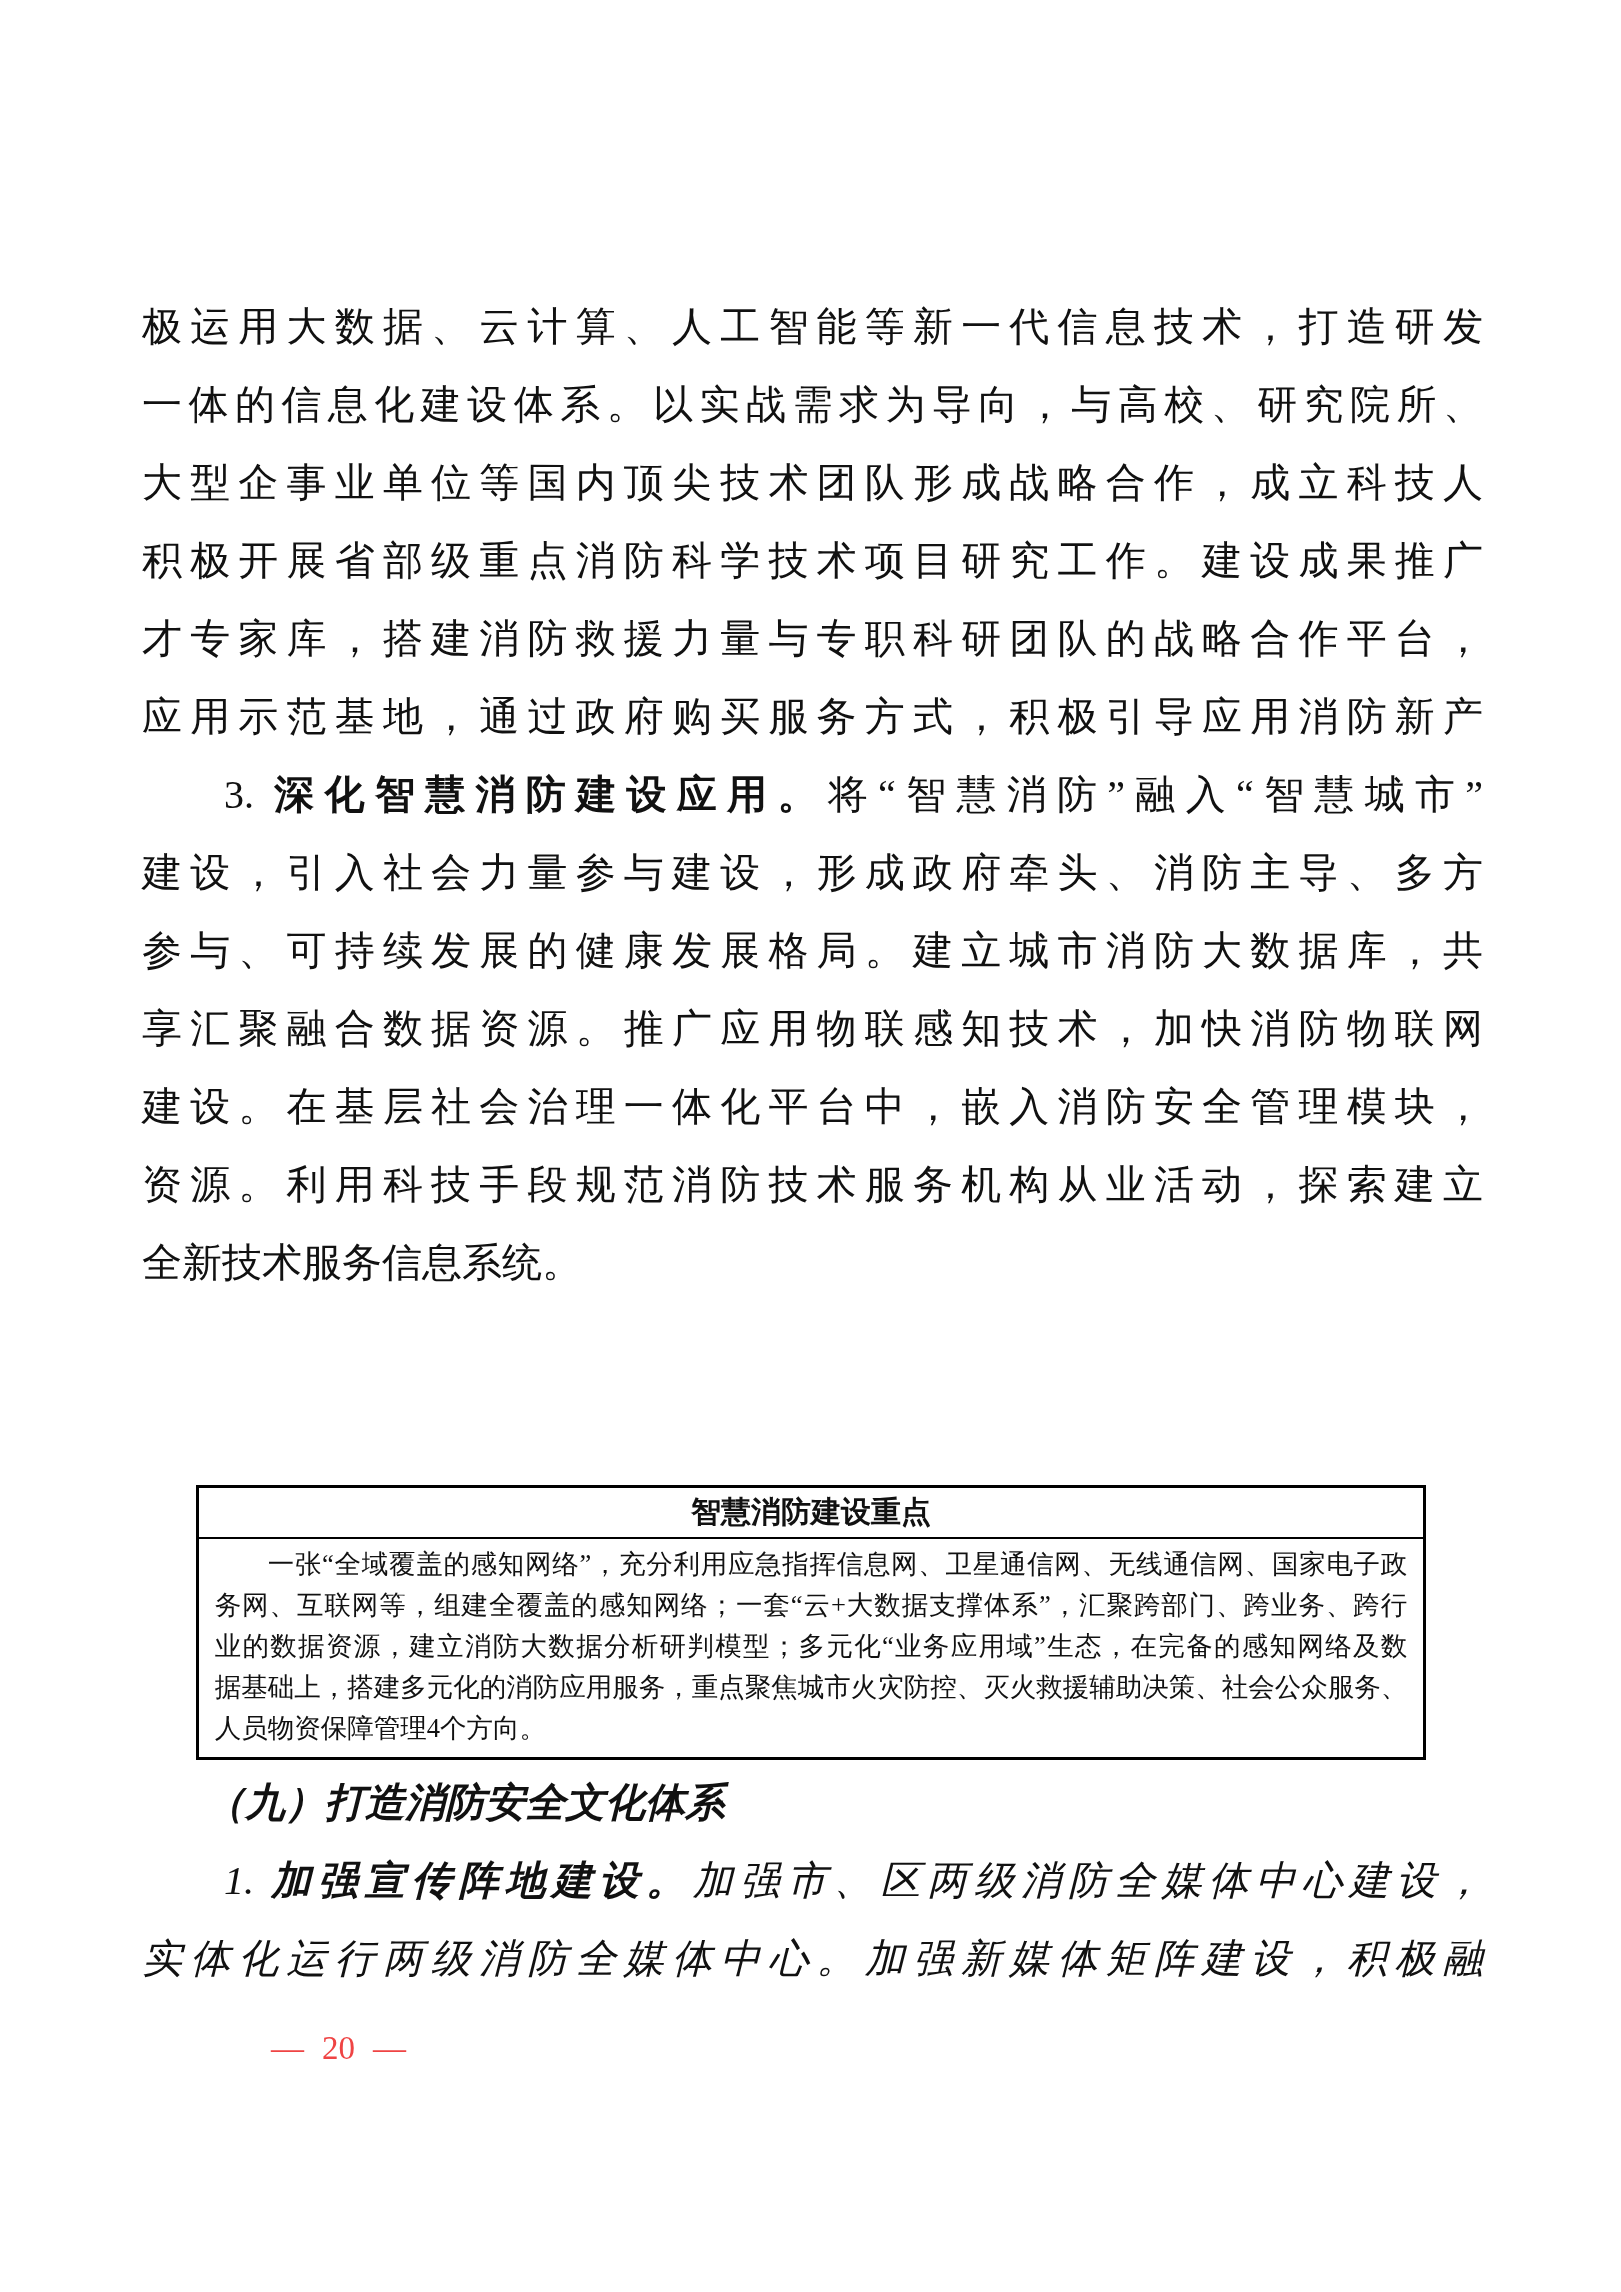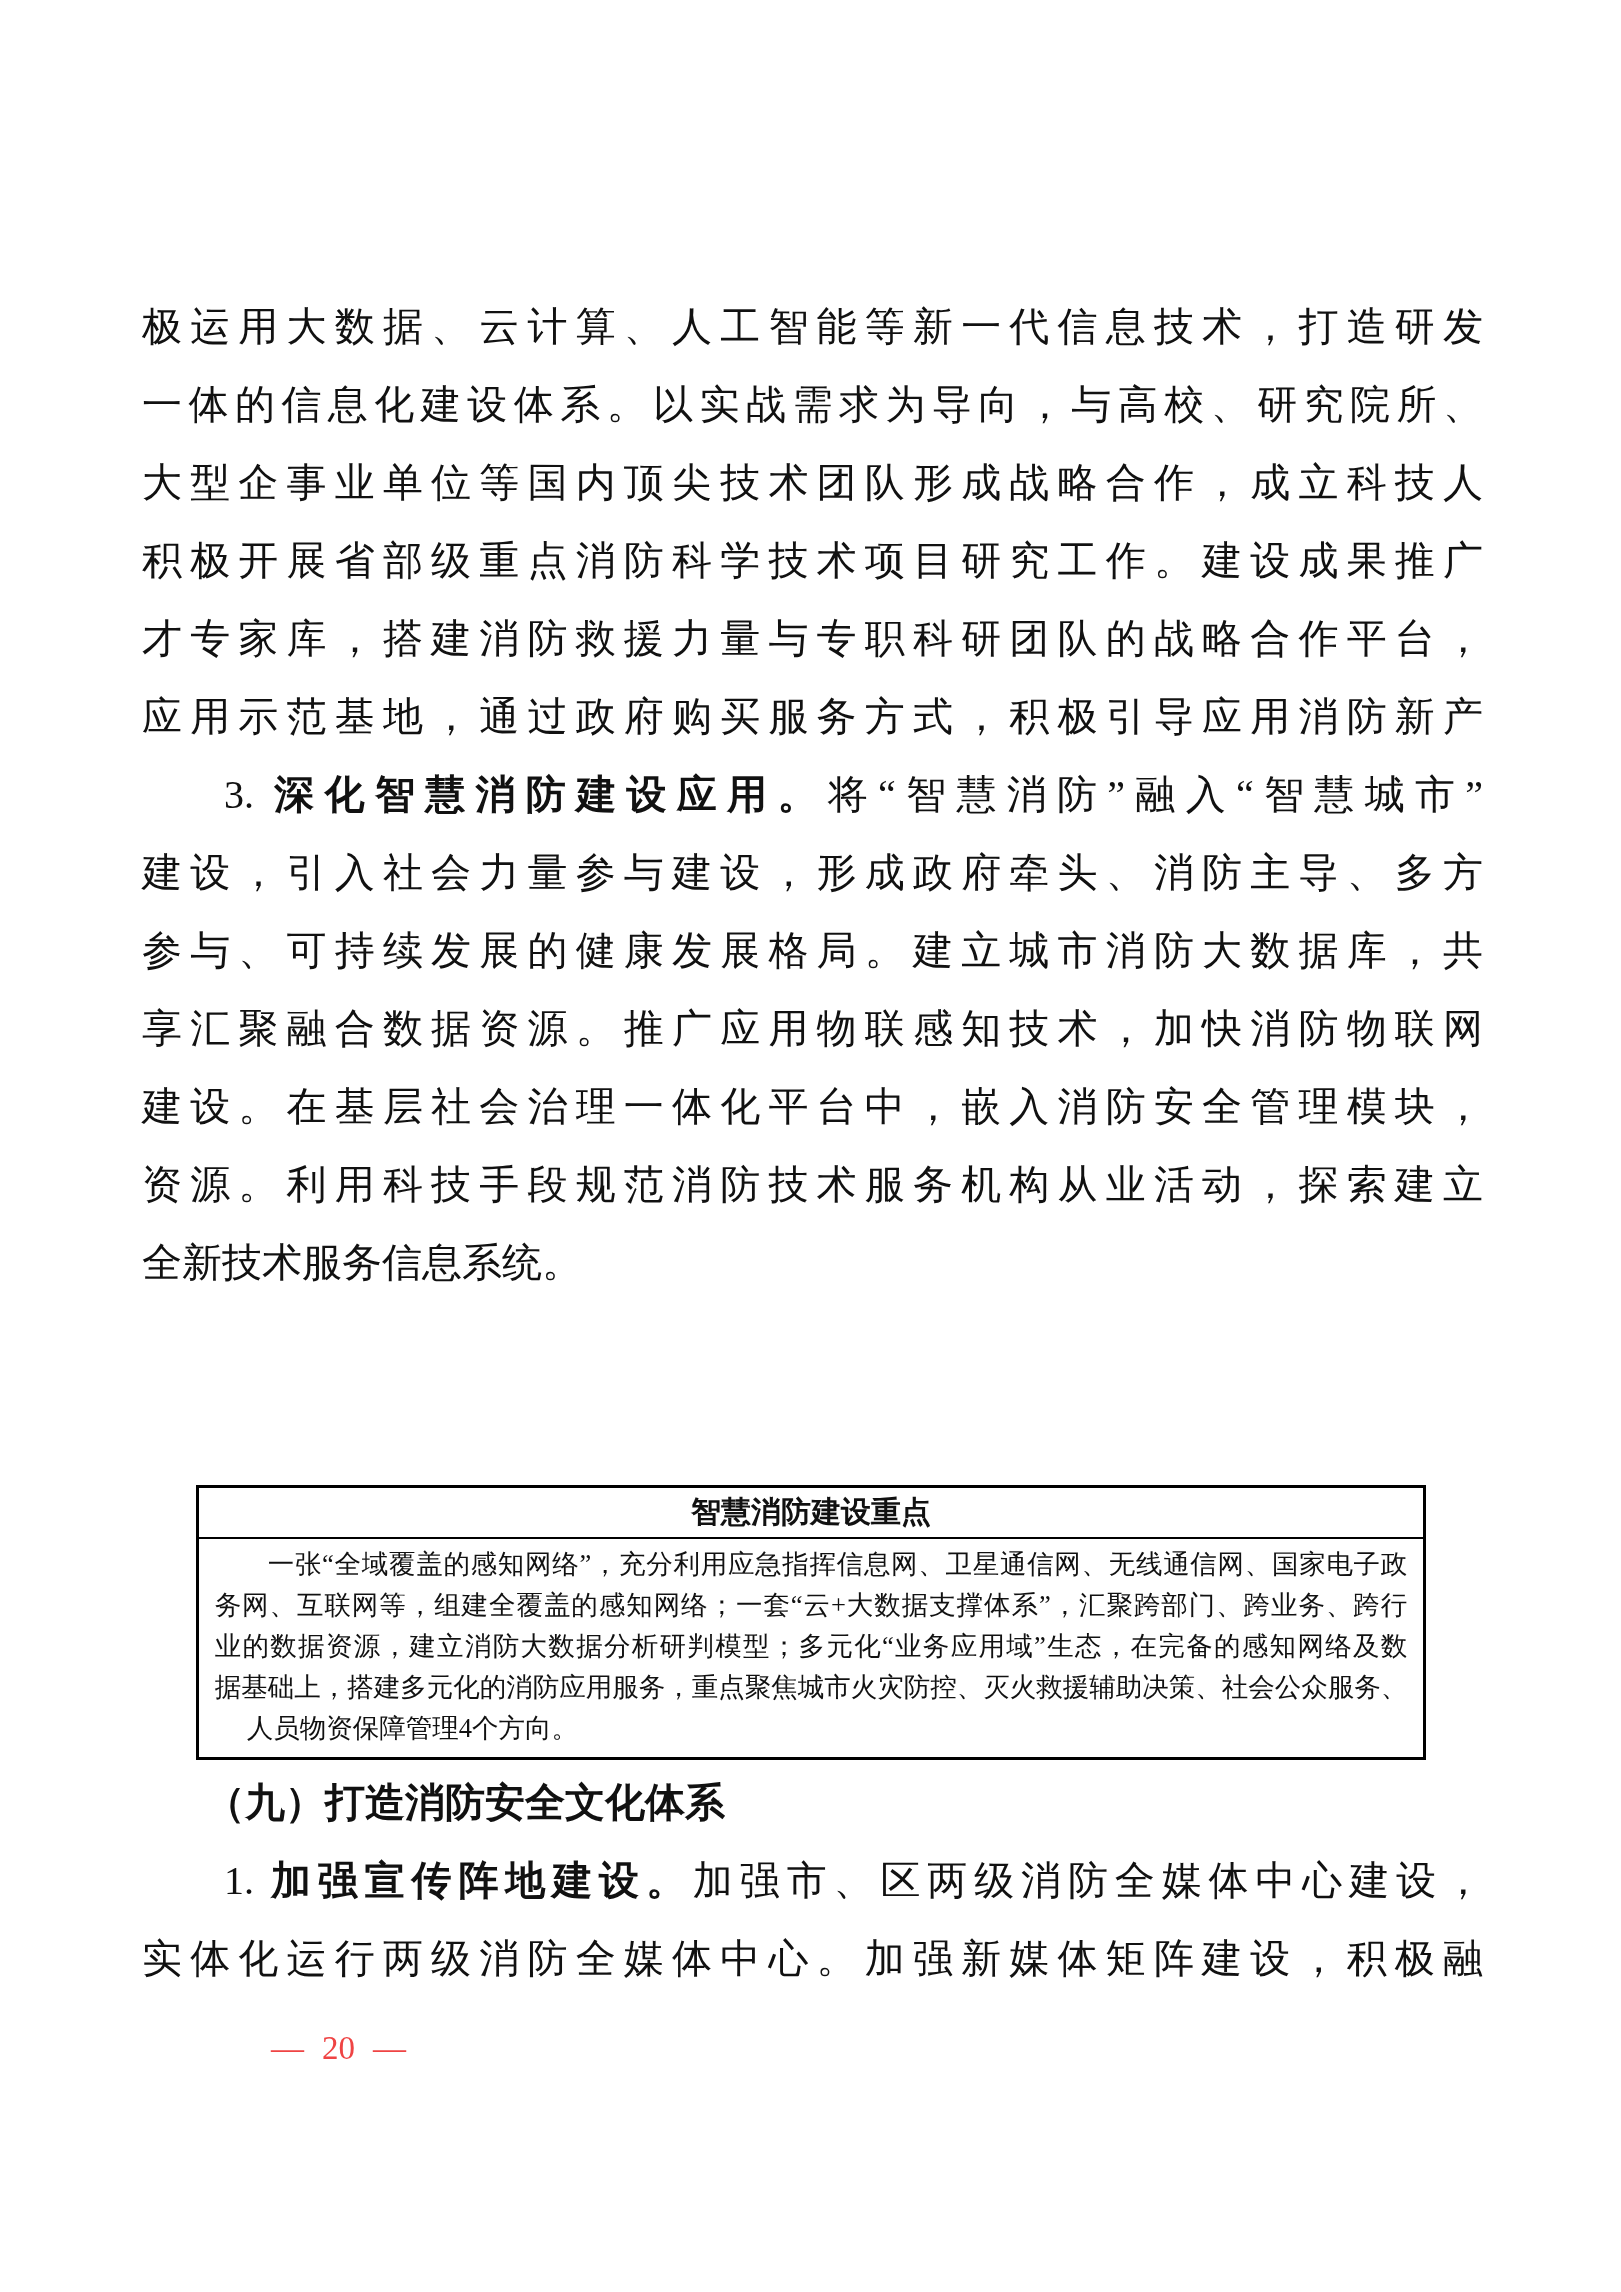--- a/index.html
+++ b/index.html
@@ -14,21 +14,21 @@
     overflow: hidden;
   }
   .textblock {
     position: absolute;
     left: 142px;
     width: 1341px;
     font-size: 40px;
     line-height: 78px;
   }
   .main-block { top: 288px; }
-  .after-box  { top: 1764px; }
+  .after-box  { top: 1764px; font-style: italic; }
   .tline {
     height: 78px;
     text-align: justify;
     text-align-last: justify;
     text-justify: distribute;
     overflow: visible;
   }
   .tline.no-stretch { text-align-last: left; }
   .tline.indent2 { text-indent: 82px; }
   .num { font-family: "Liberation Serif", "DejaVu Serif", serif; }
@@ -65,21 +65,21 @@
     line-height: 41px;
   }
   .cline {
     height: 41px;
     text-align: justify;
     text-align-last: justify;
     text-justify: distribute;
     white-space: nowrap;
   }
   .cline.indent2 { text-indent: 53px; }
-  .cline.no-stretch { text-align-last: left; white-space: normal; margin-left: 32px; }
+  .cline.no-stretch { text-align-last: left; white-space: normal; }
   .footer {
     position: absolute;
     left: 271px;
     top: 2025px;
     font-size: 33px;
     line-height: 47px;
     word-spacing: 9.8px;
     color: #ef4444;
   }
 </style>

